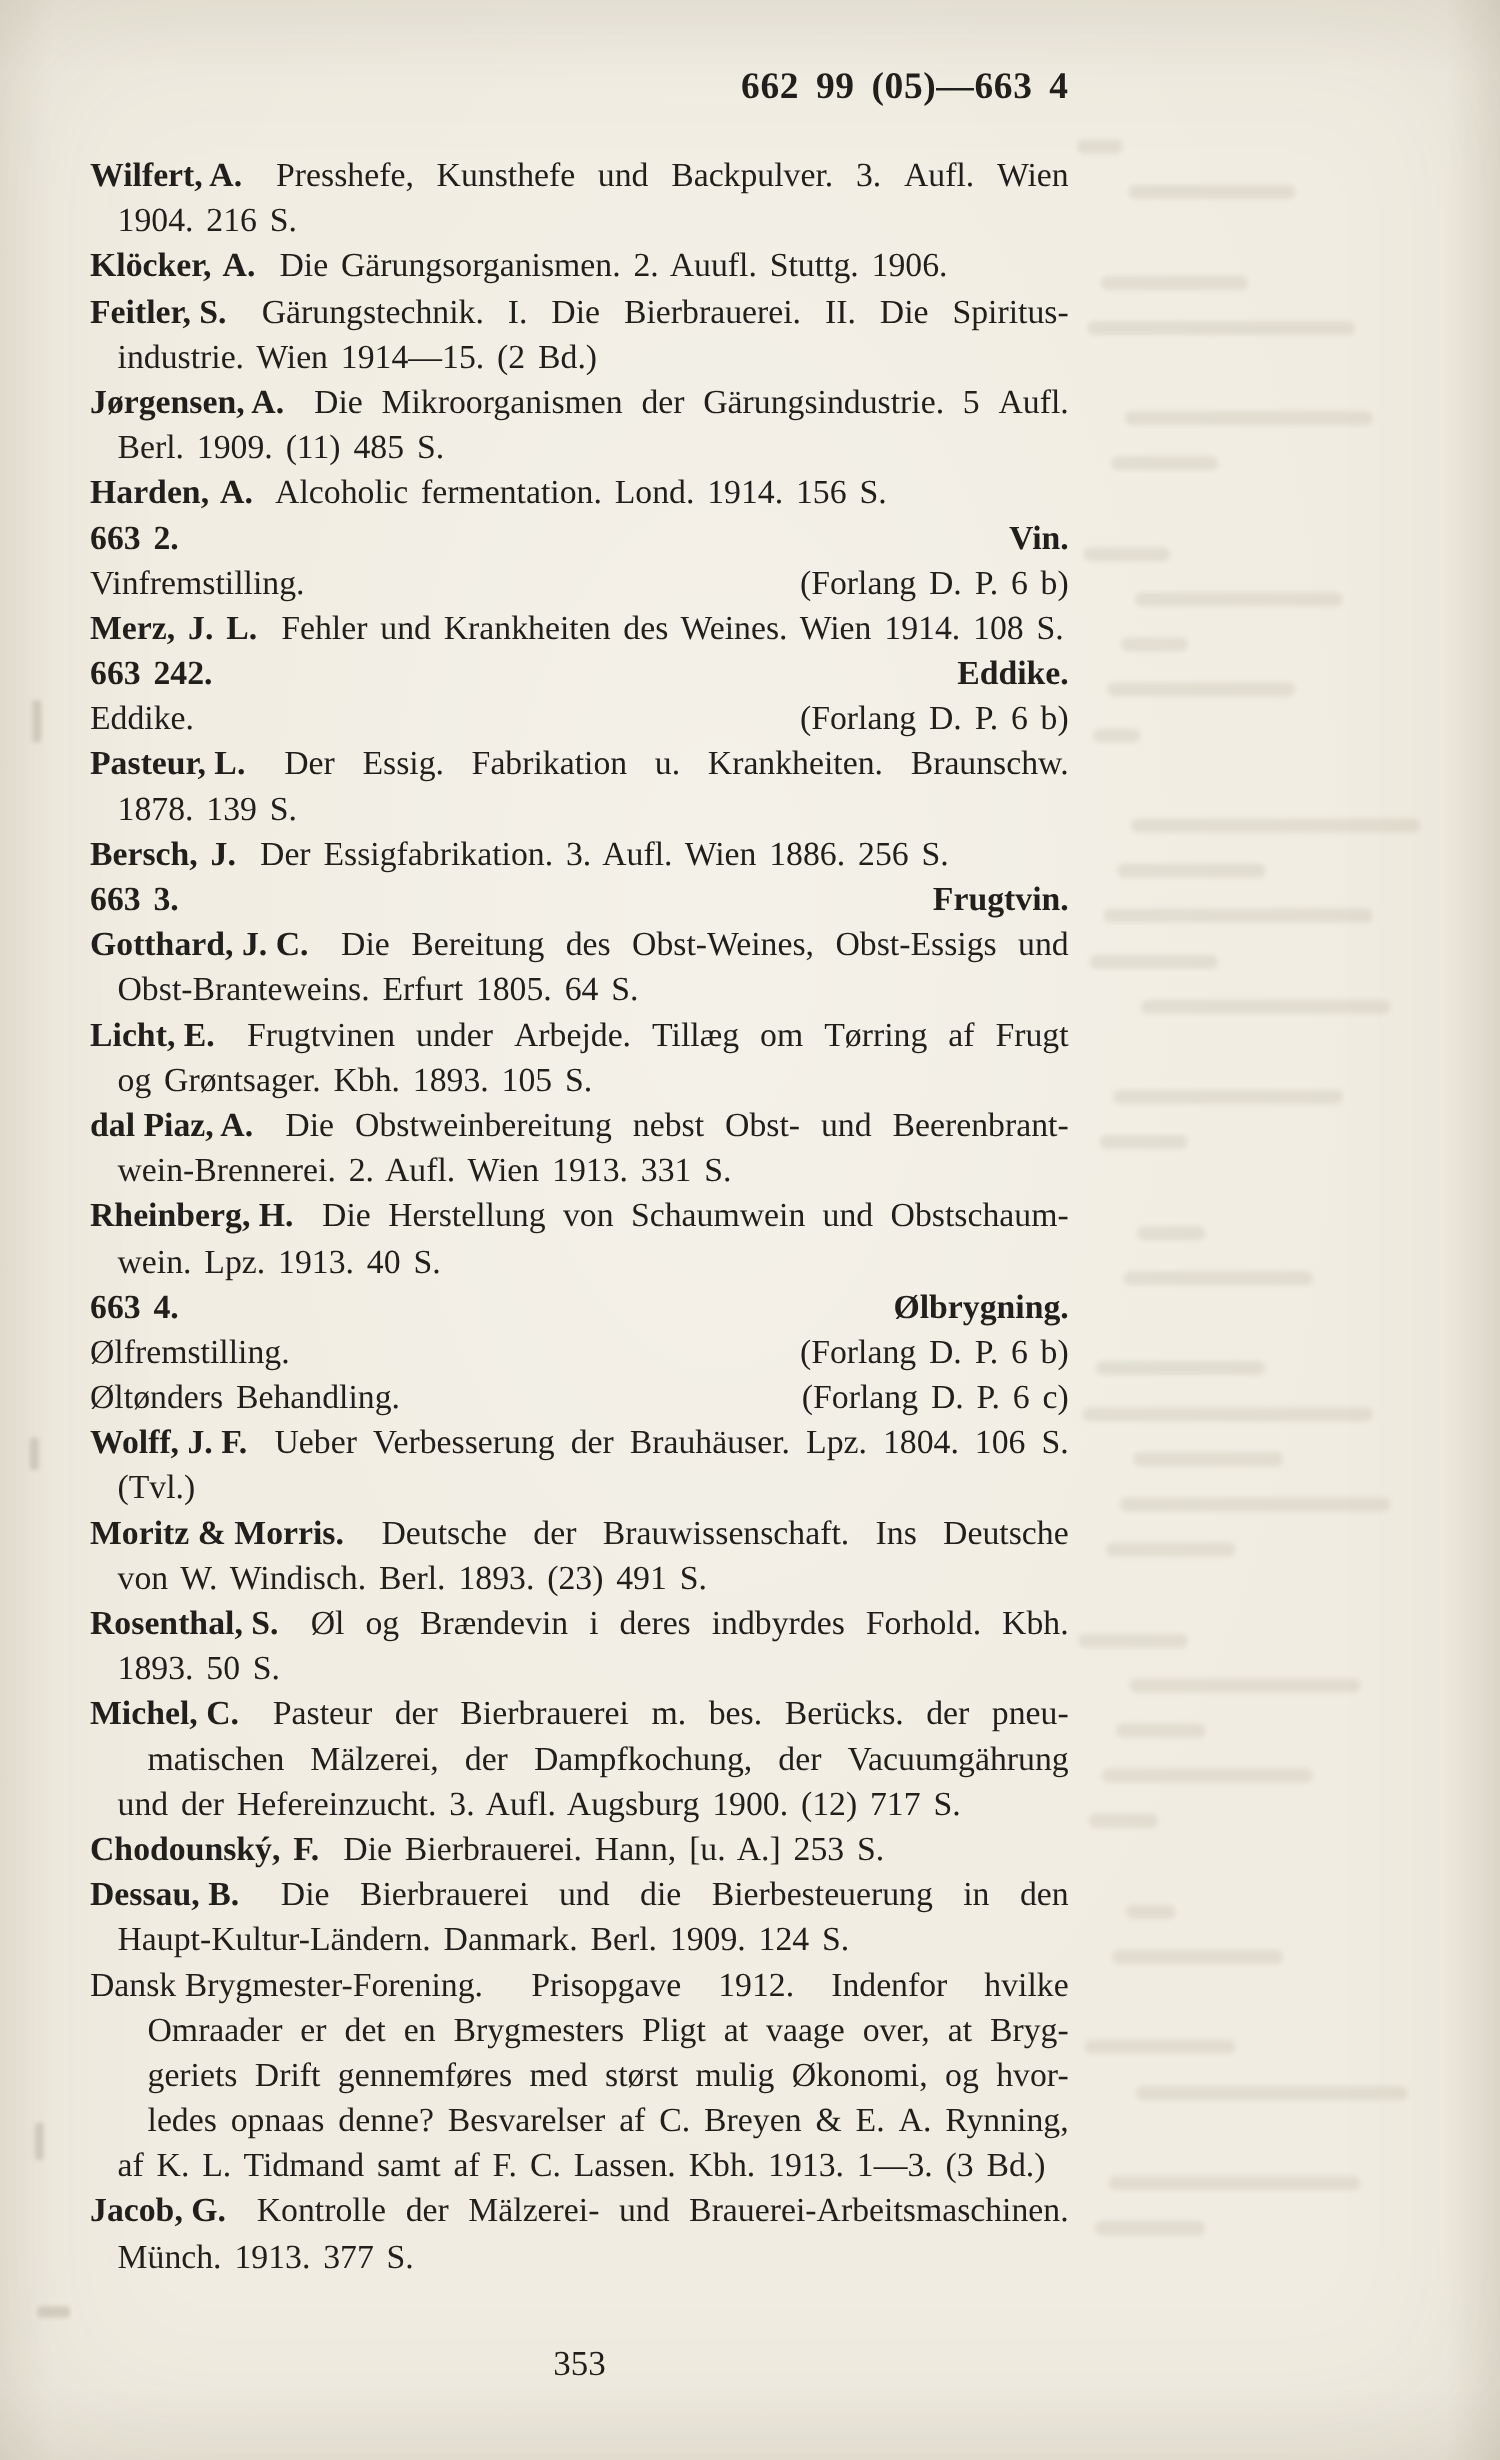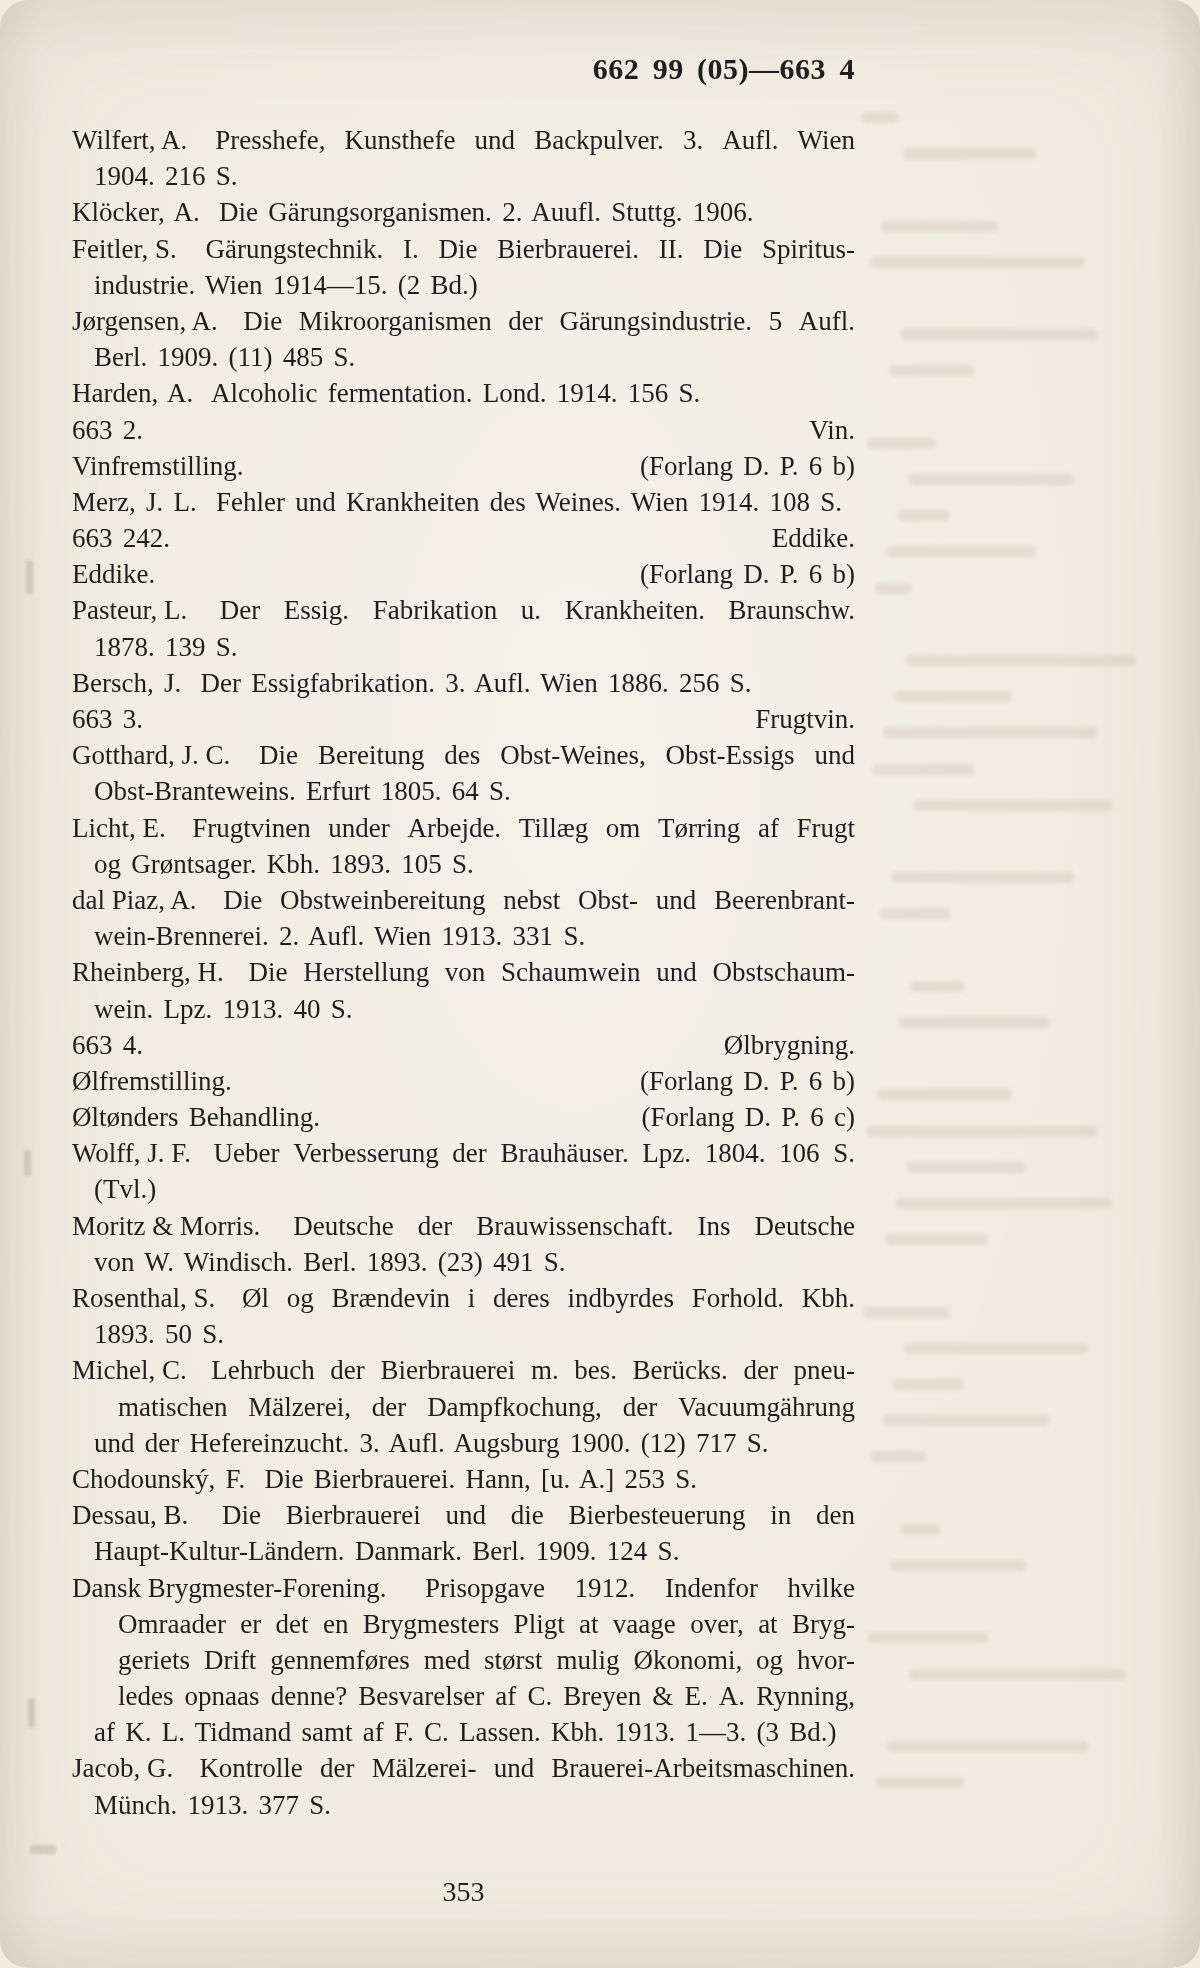--- a/index.html
+++ b/index.html
@@ -13,38 +13,37 @@
     overflow: hidden;
   }
   .page {
     position: absolute; inset: 0;
     background:
       radial-gradient(ellipse at 48% 38%, rgba(255,255,255,0.28), rgba(255,255,255,0) 62%),
       linear-gradient(to right, rgba(96,84,55,0.07), rgba(0,0,0,0) 3.5%, rgba(0,0,0,0) 96.5%, rgba(96,84,55,0.10)),
       linear-gradient(to bottom, rgba(96,84,55,0.05), rgba(0,0,0,0) 3%, rgba(0,0,0,0) 97%, rgba(96,84,55,0.06)),
       #f0ece1;
     box-shadow: inset 0 0 140px rgba(96,84,55,0.10);
-    border-radius: 28px;
   }
   .header {
     position: absolute; top: 52px; left: 72px; width: 783px;
     text-align: right; font-weight: bold; font-size: 30px;
     letter-spacing: 0.5px; word-spacing: 0.18em;
   }
   .bodycol {
     position: absolute; top: 122px; left: 72px; width: 783px;
     font-size: 27px; line-height: 36.2px;
   }
   .line { height: 36.2px; white-space: nowrap; }
   .just { display: flex; justify-content: space-between; }
   .cont { margin-left: 22px; }
   .just.cont { margin-left: 46px; }
   .last { word-spacing: 0.13em; }
   .row { display: flex; justify-content: space-between; height: 36.2px; word-spacing: 0.13em; }
-  .bold { font-weight: normal; }
+  .bold { font-weight: bold; }
   .author { margin-right: 9px; }
   .footer-page {
     position: absolute; top: 1876px; left: 72px; width: 783px;
     text-align: center; font-size: 28px;
   }
   .footer-corner {
     position: absolute; top: 1988px; left: 756px;
     font-size: 21px; color: #33302a;
   }
   .ghosts { position: absolute; inset: 0; pointer-events: none; }
@@ -290,21 +289,21 @@
           <span>deres</span>
           <span>indbyrdes</span>
           <span>Forhold.</span>
           <span>Kbh.</span>
         </div>
         <div class="line cont last">1893. 50 S.</div>
       </div>
       <div class="entry">
         <div class="line just">
           <span class="author bold">Michel, C.</span>
-          <span>Lehrbuch</span>
+          <span>Pasteur</span>
           <span>der</span>
           <span>Bierbrauerei</span>
           <span>m.</span>
           <span>bes.</span>
           <span>Berücks.</span>
           <span>der</span>
           <span>pneu-</span>
         </div>
         <div class="line cont just">
           <span>matischen</span>

